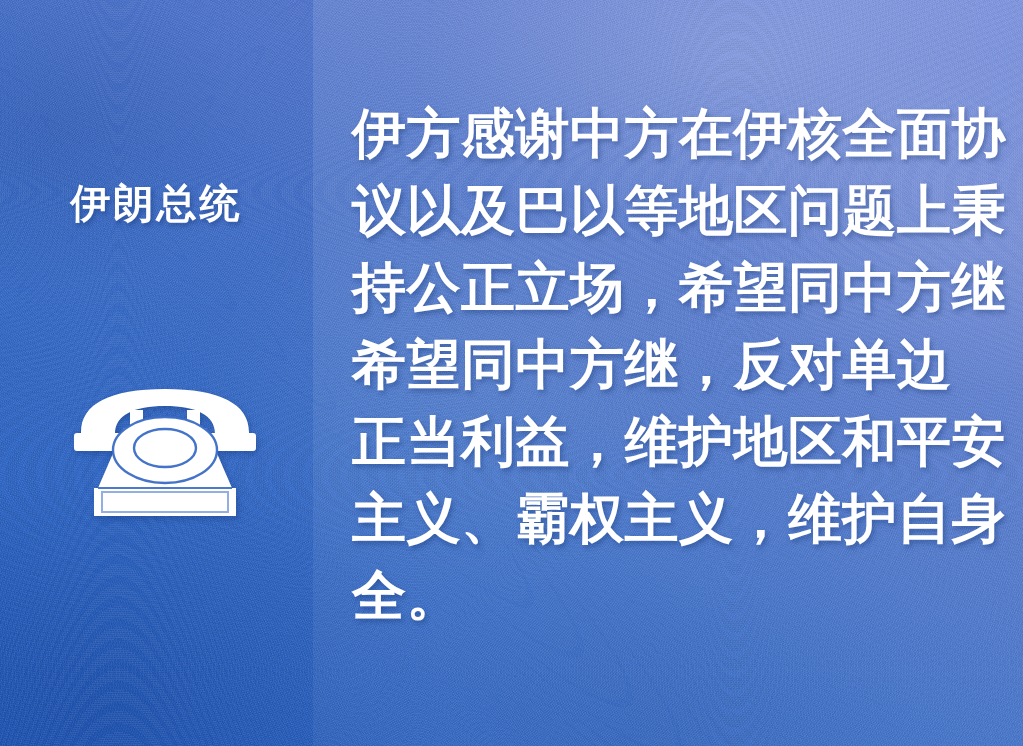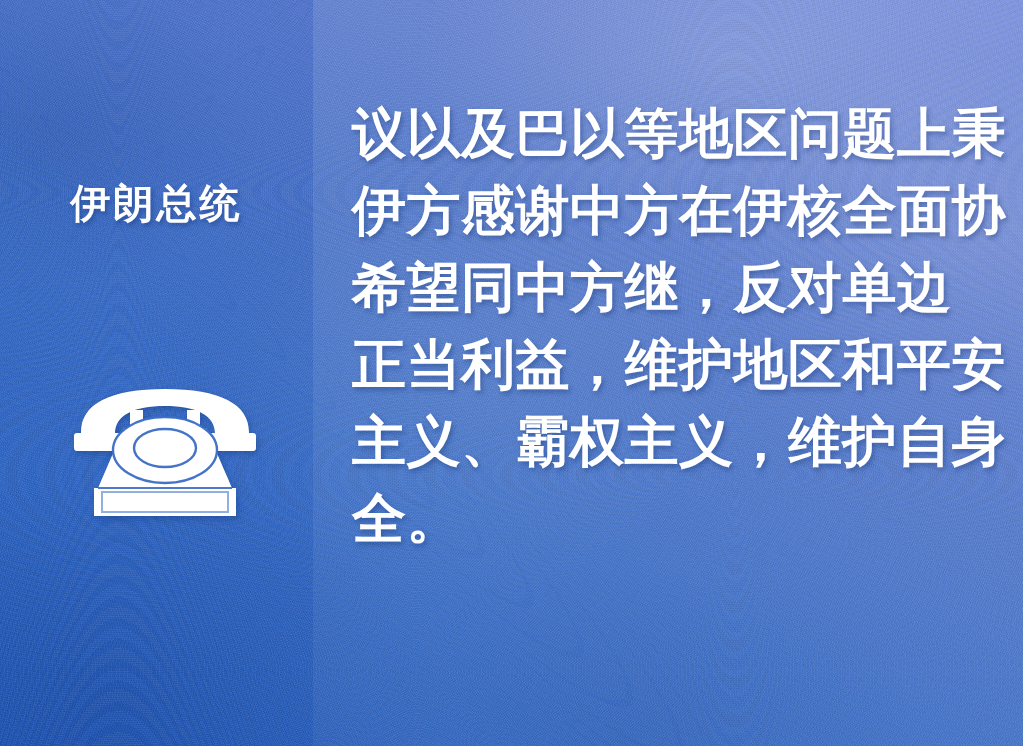--- a/index.html
+++ b/index.html
@@ -169,21 +169,22 @@
 
         <line x1="26" y1="100" x2="160" y2="100" stroke="#3a6cc6" stroke-width="2.2" opacity="0.9"></line>
 
         <rect x="30" y="104" width="126" height="20" fill="none" stroke="#3a6cc6" stroke-width="2" opacity="0.55"></rect>
       </svg>
     </div>
 
   </div>
 
   <div class="quote">
+    <span class="qline">伊方感谢中方在伊核全面协</span>
     <span class="qline">议以及巴以等地区问题上秉</span>
-    <span class="qline">伊方感谢中方在伊核全面协</span>
+    <span class="qline">持公正立场，希望同中方继</span>
     <span class="qline">希望同中方继，反对单边</span>
     <span class="qline">正当利益，维护地区和平安</span>
     <span class="qline">主义、霸权主义，维护自身</span>
     <span class="qline">全。</span>
   </div>
 
 </div>
 
 </body></html>

